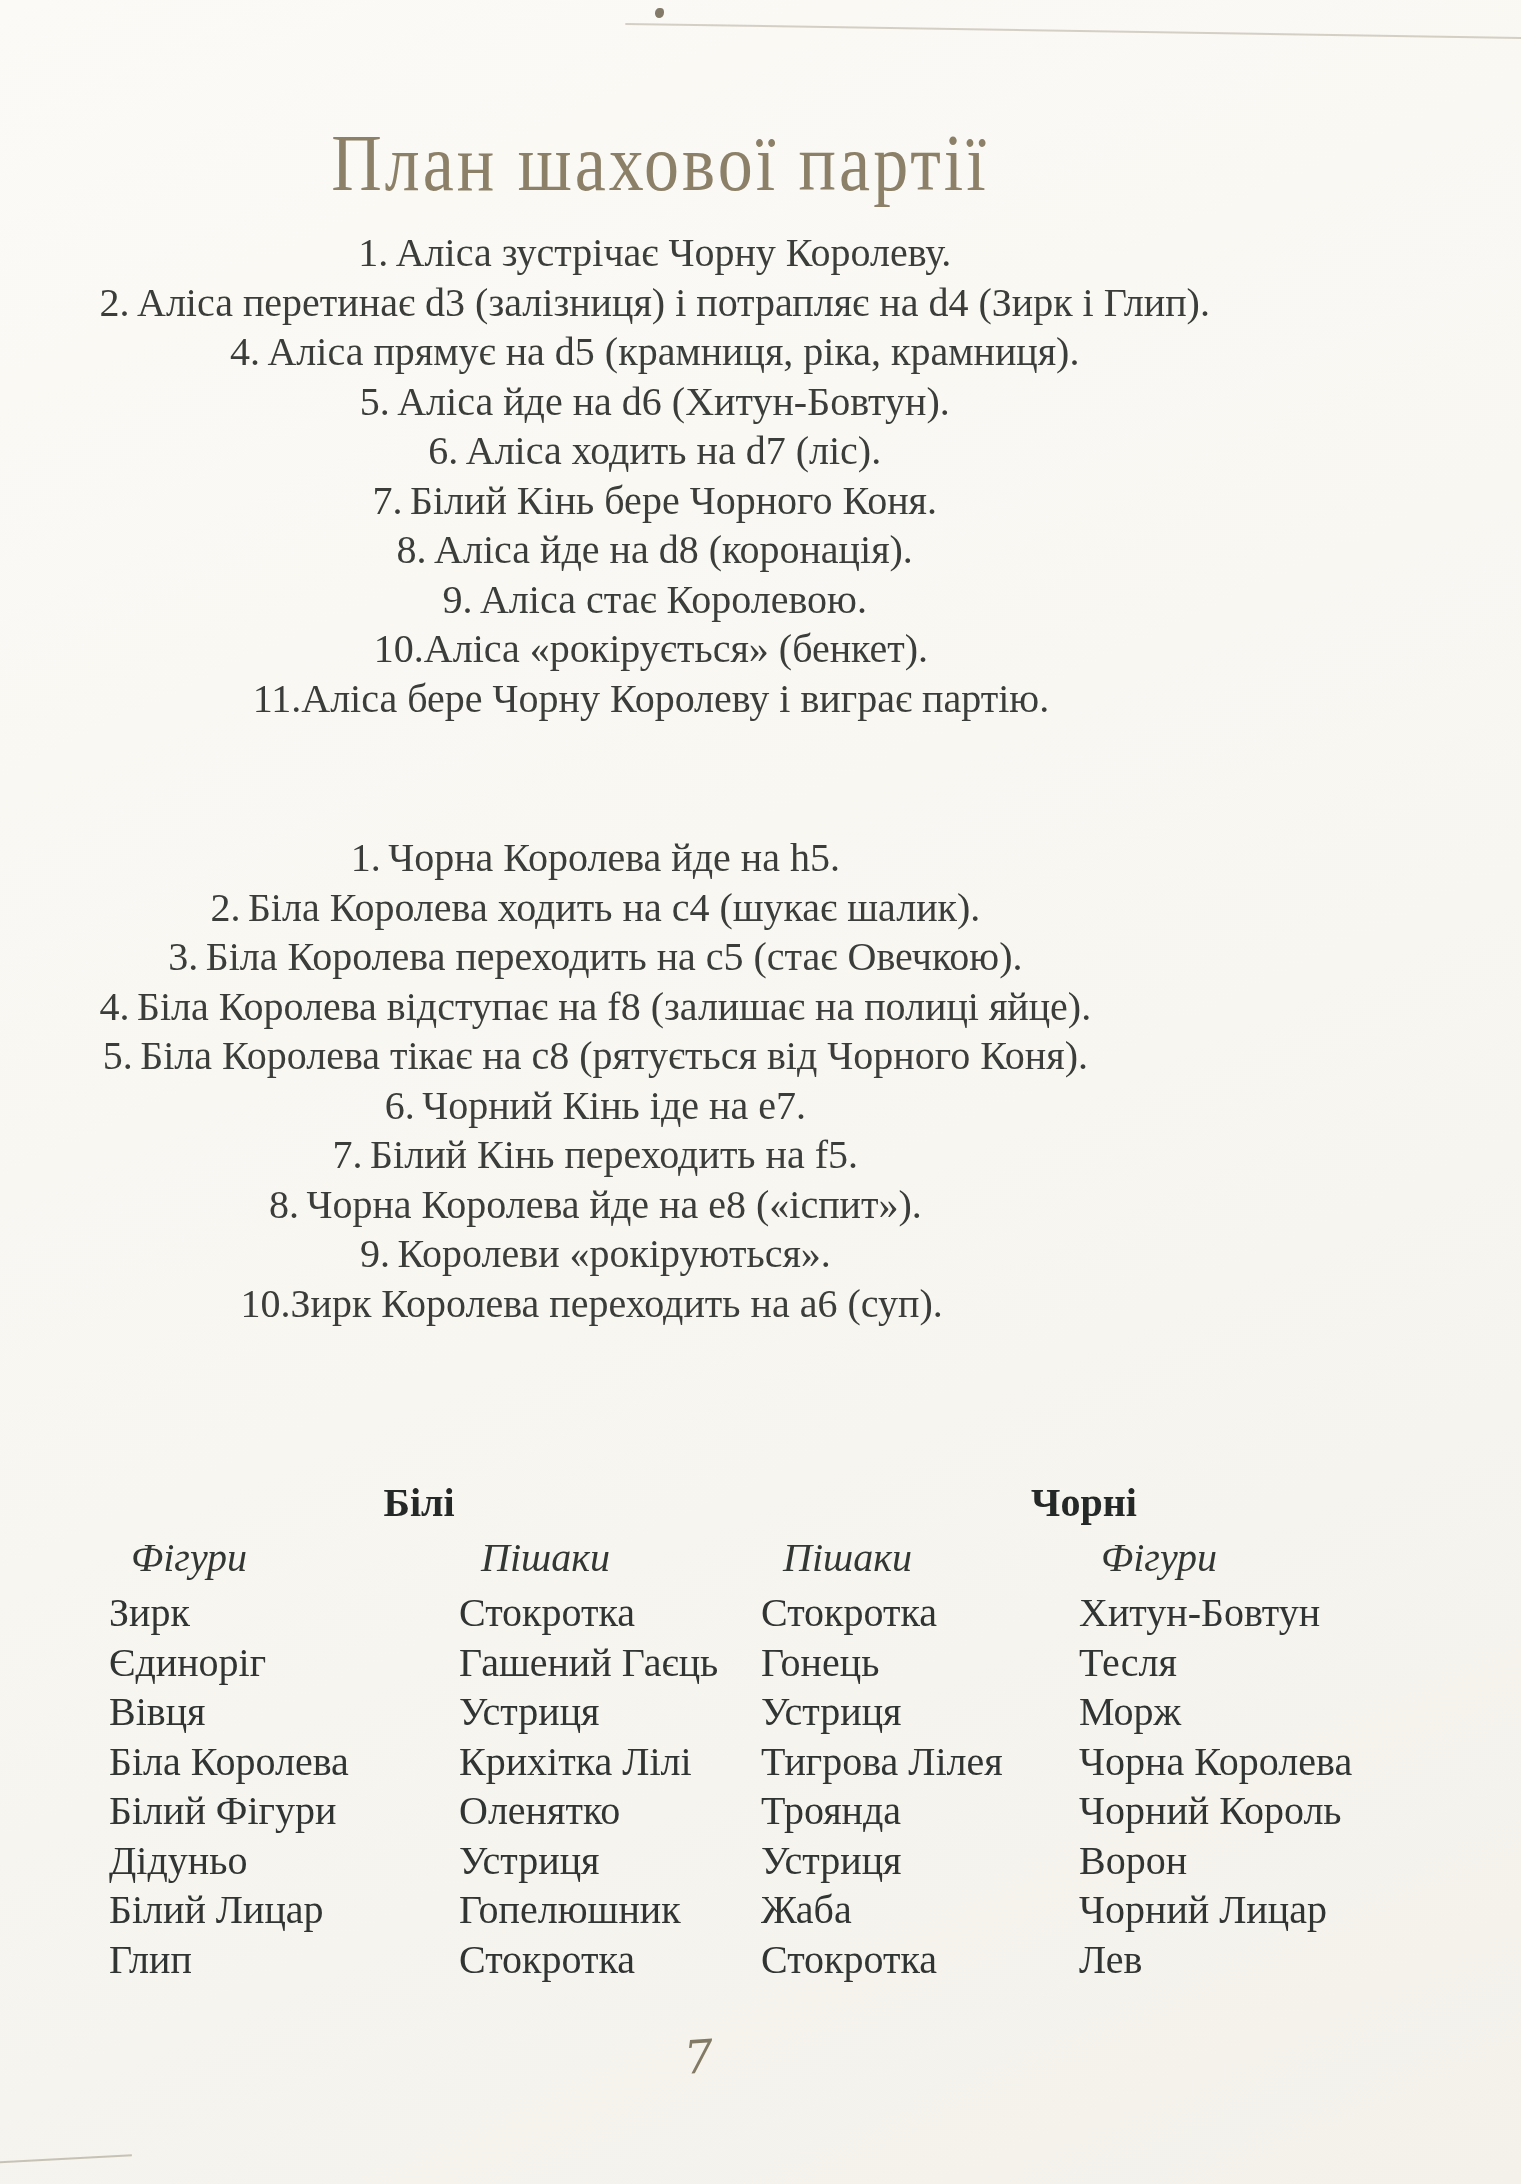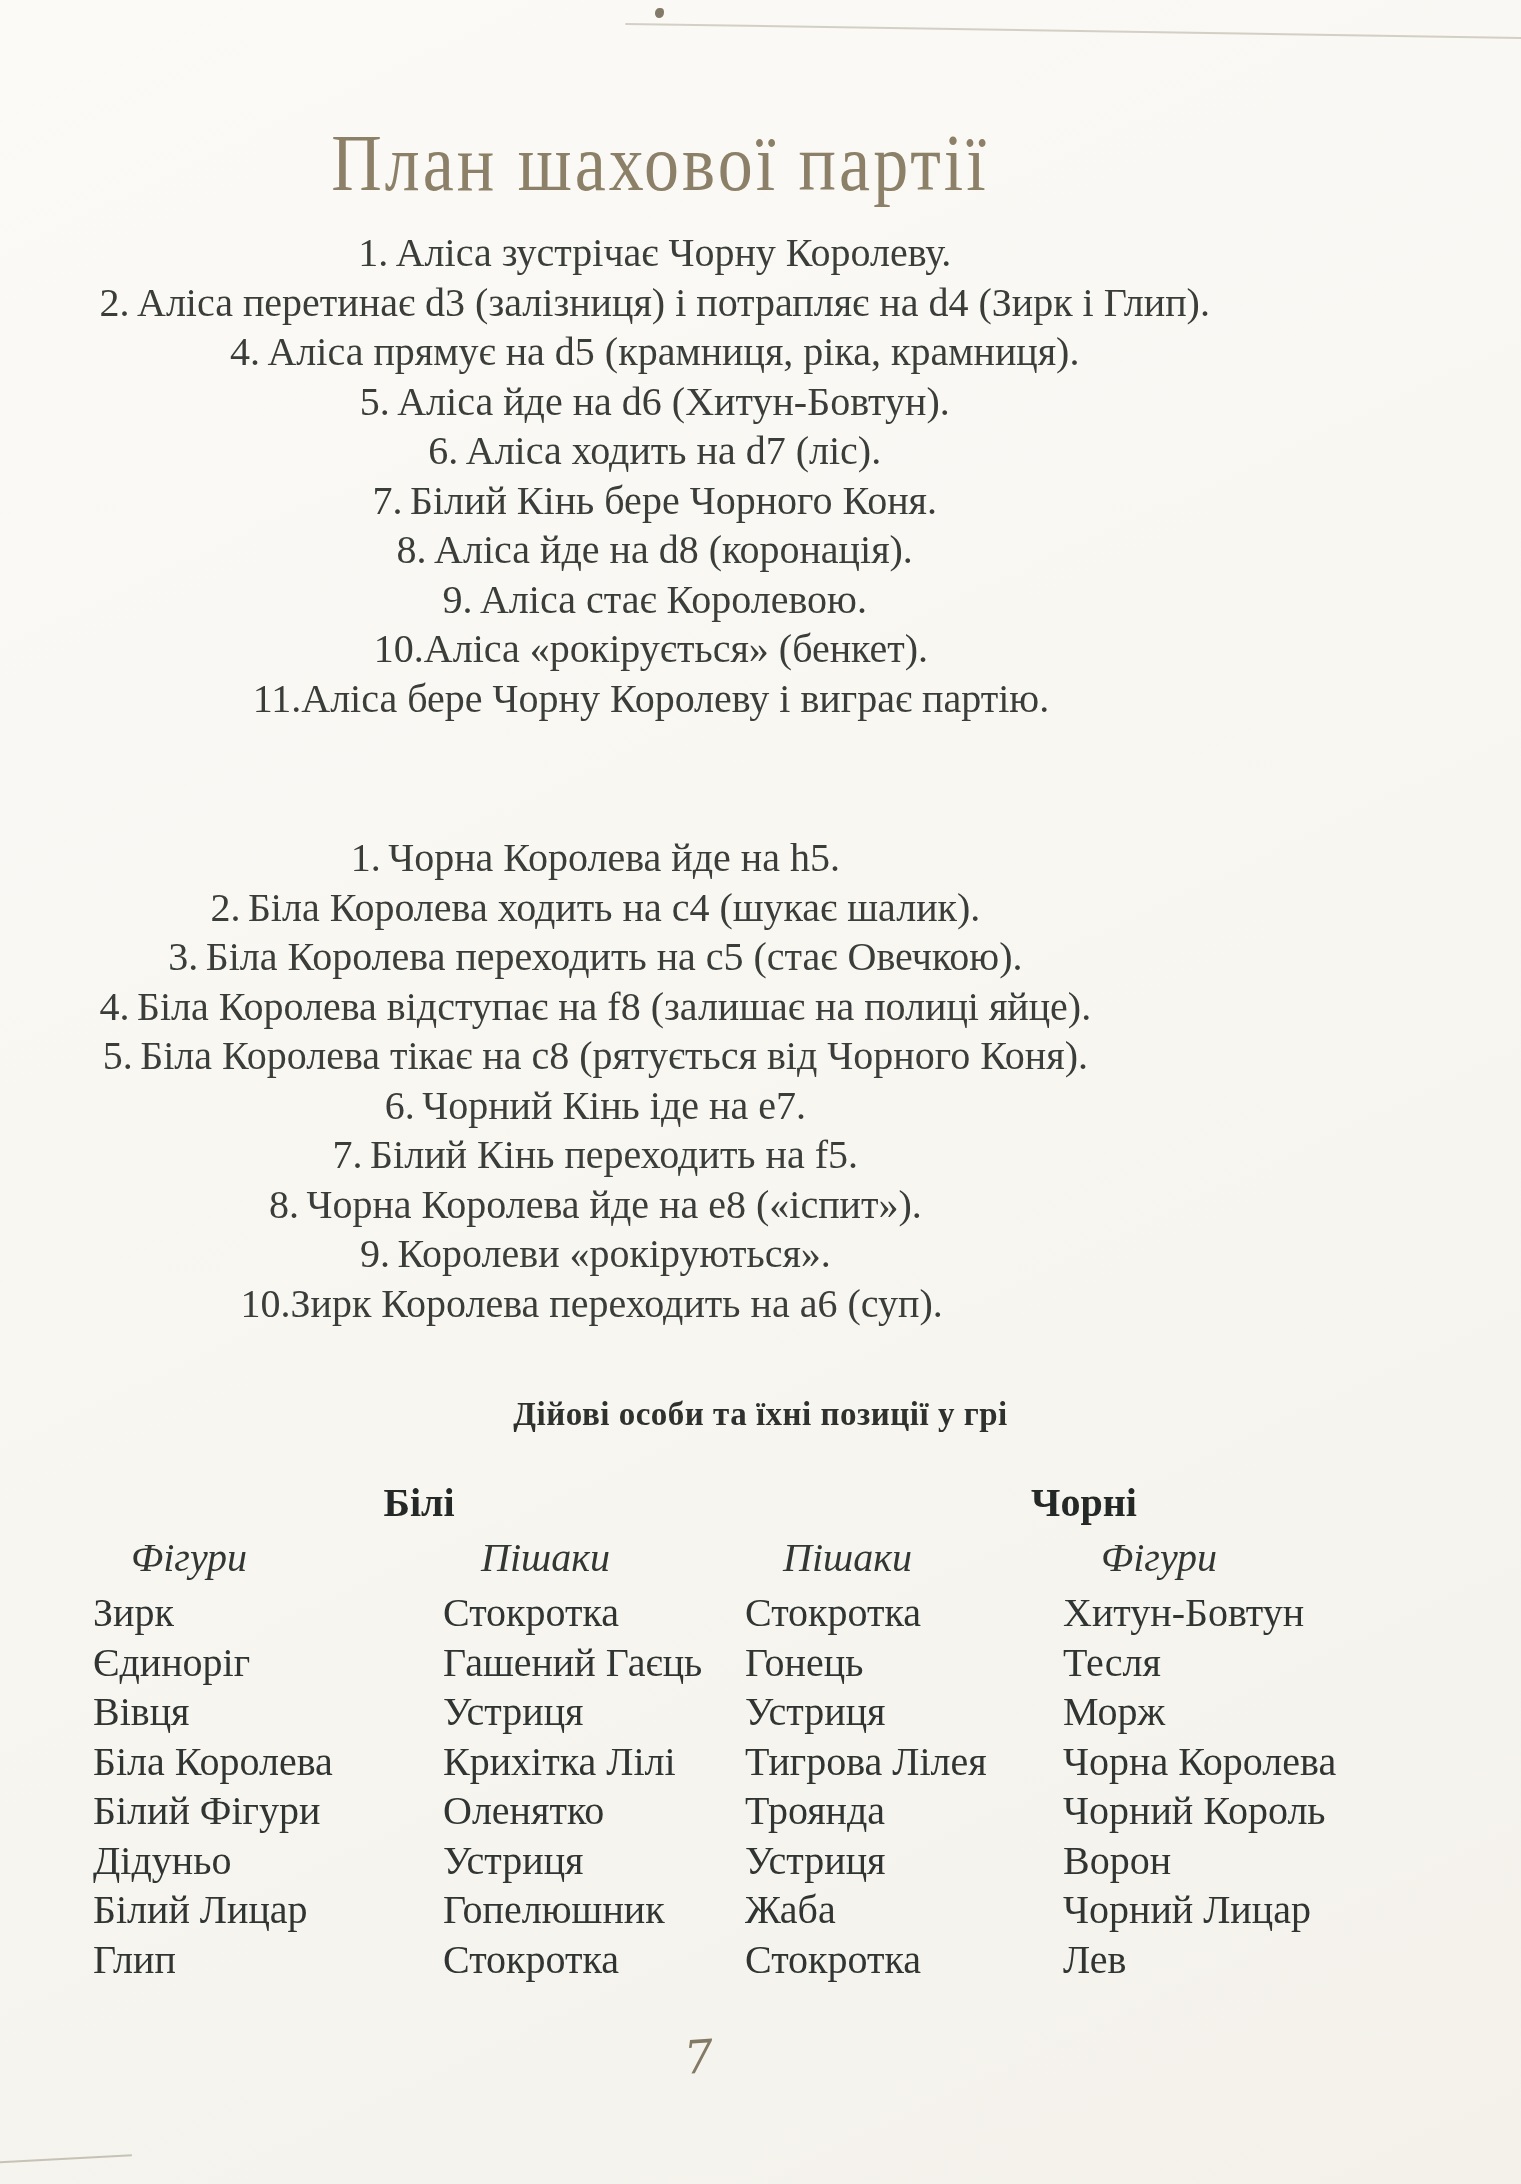--- a/index.html
+++ b/index.html
@@ -57,21 +57,21 @@
     color:#24282六;
   }
   .group-header{color:#242826;}
   .gh-white{grid-column:1 / span 2;}
   .gh-black{grid-column:3 / span 2;}
   .sub-header{
     font-style:italic;height:54px;line-height:48px;padding-left:38px;
     color:#33373​4;
   }
   .sub-header{color:#333734;}
-  .cell{height:49.5px;line-height:49.5px;white-space:nowrap;}
+  .cell{height:49.5px;line-height:49.5px;white-space:nowrap;margin-left:16px;}
   .folio{
     position:absolute;top:2030px;left:684px;
     font-size:46px;font-style:italic;color:#837a66;
     transform:rotate(-4deg);
     font-family:"DejaVu Serif",serif;
   }
 </style>
 </head>
 <body>
 
@@ -102,21 +102,20 @@
     <li><span class="num">3.</span><span class="txt">Біла Королева переходить на c5 (стає Овечкою).</span></li>
     <li><span class="num">4.</span><span class="txt">Біла Королева відступає на f8 (залишає на полиці яйце).</span></li>
     <li><span class="num">5.</span><span class="txt">Біла Королева тікає на c8 (рятується від Чорного Коня).</span></li>
     <li><span class="num">6.</span><span class="txt">Чорний Кінь іде на e7.</span></li>
     <li><span class="num">7.</span><span class="txt">Білий Кінь переходить на f5.</span></li>
     <li><span class="num">8.</span><span class="txt">Чорна Королева йде на e8 («іспит»).</span></li>
     <li><span class="num">9.</span><span class="txt">Королеви «рокіруються».</span></li>
     <li><span class="num">10.</span><span class="txt">Зирк Королева переходить на a6 (суп).</span></li>
   </ol>
 
-  <div class="cast-heading">Дійові особи та їхні позиції у грі</div>
 
   <div class="cast-table">
     <div class="group-header gh-white">Білі</div>
     <div class="group-header gh-black">Чорні</div>
 
     <div class="sub-header">Фігури</div>
     <div class="sub-header">Пішаки</div>
     <div class="sub-header">Пішаки</div>
     <div class="sub-header">Фігури</div>
 

